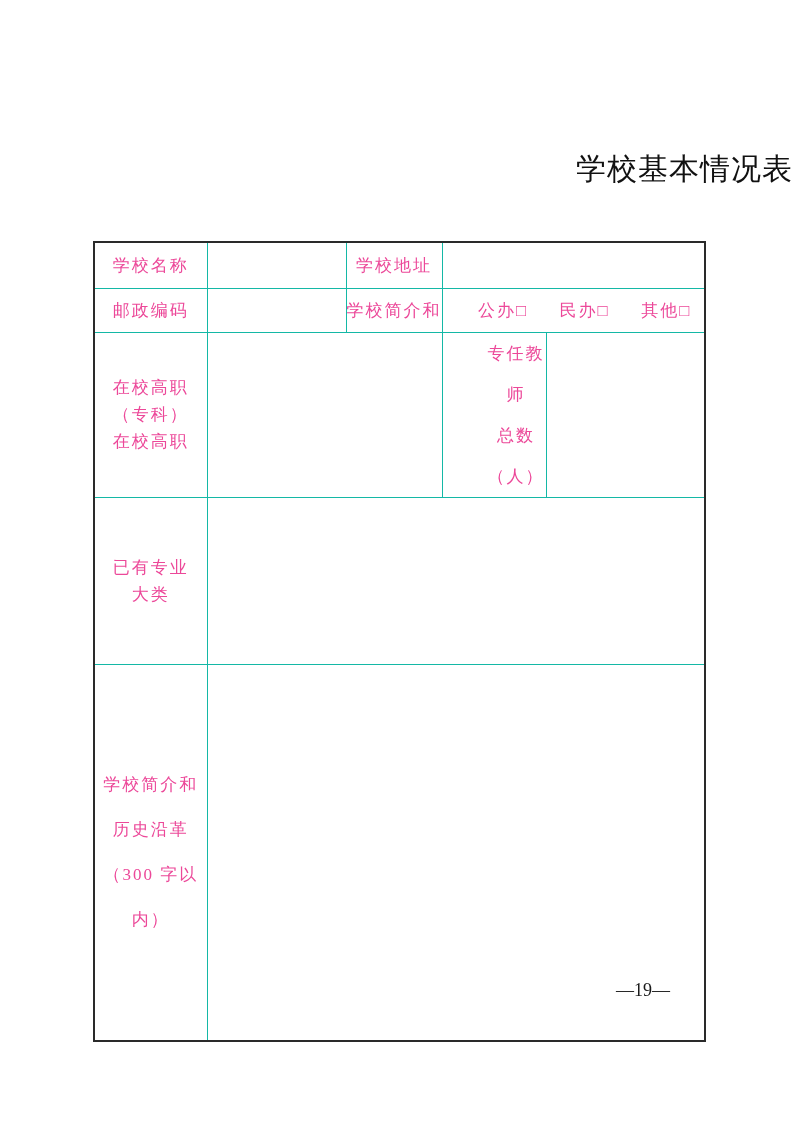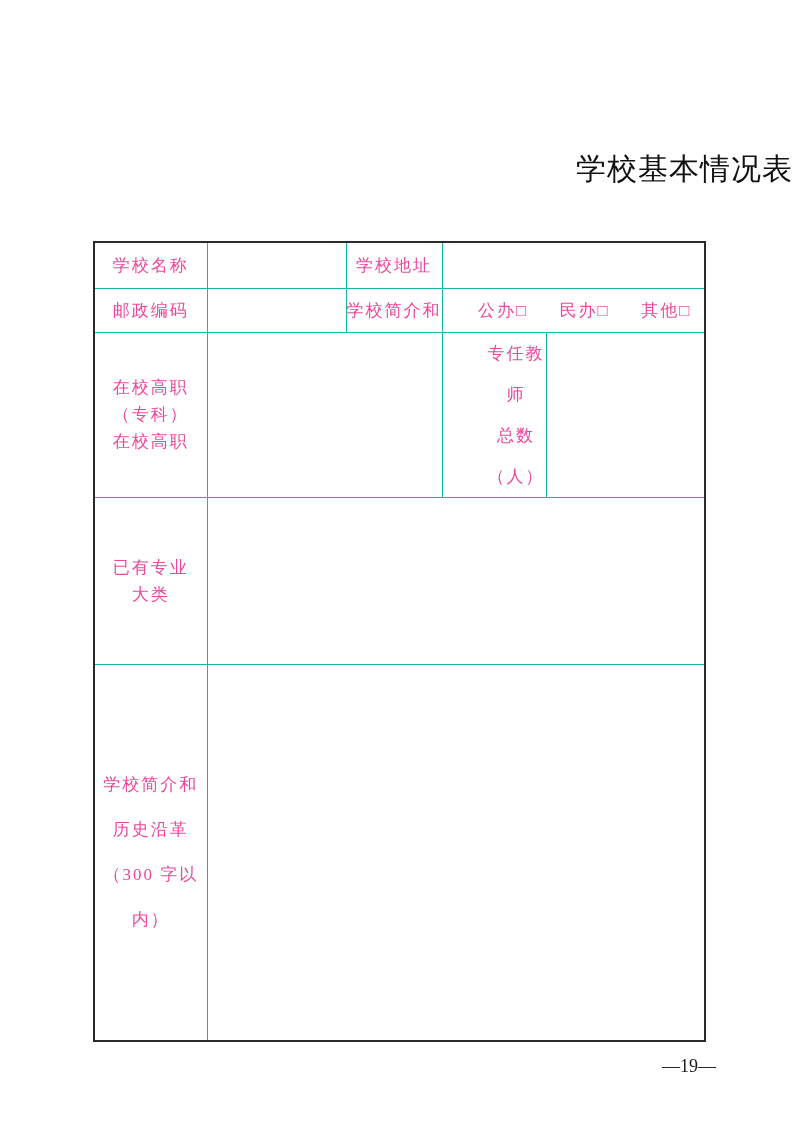--- a/index.html
+++ b/index.html
@@ -56,24 +56,24 @@
   td.checkbox-cell {
     text-align: left;
     padding-left: 21px;
     letter-spacing: 2px;
   }
   td.checkbox-cell .opt { white-space: nowrap; cursor: default; }
   td.checkbox-cell .opt + .opt { margin-left: 27px; }
   td.checkbox-cell .box { letter-spacing: 0; }
   .page-number {
     position: absolute;
-    top: 1056px;
+    top: 980px;
     left: 616px;
     width: 100px;
-    text-align: right;
+    text-align: left;
     font-size: 18px;
     color: #1a1a1a;
   }
 </style>
 </head>
 <body>
 
 <div class="page">
 
   <h1 class="title">学校基本情况表</h1>

